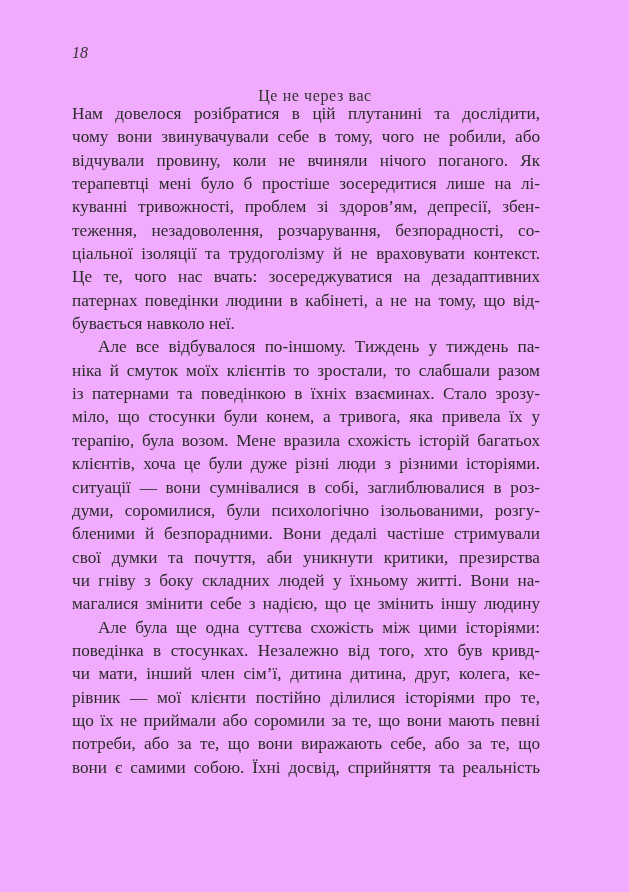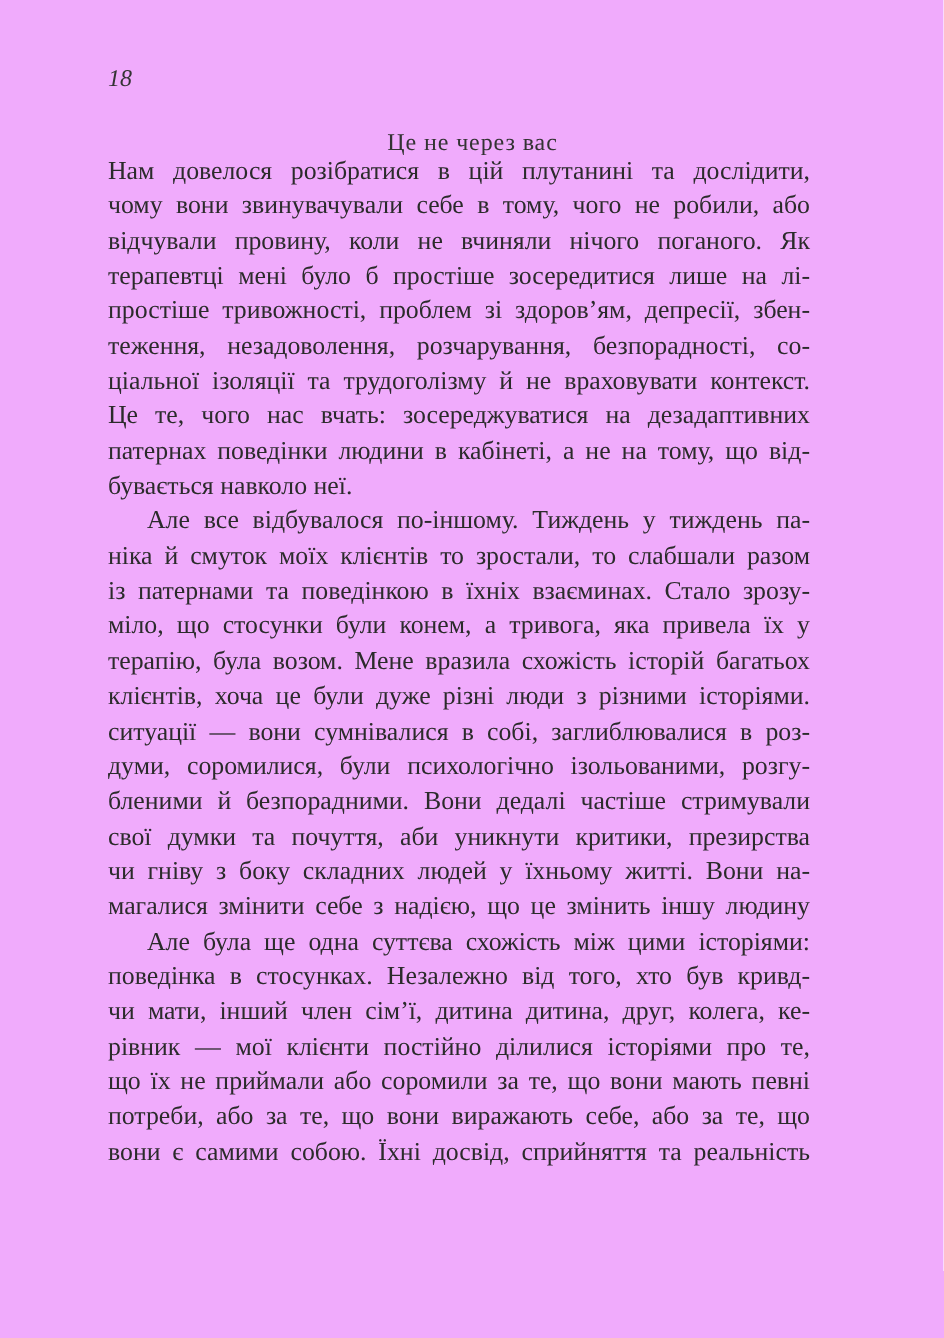--- a/index.html
+++ b/index.html
@@ -24,21 +24,21 @@
     <span class="page-number">18</span>
     <span class="running-title">Це не через вас</span>
   </div>
 
   <div class="body-text" id="body-text">
       <div>
         <span class="line">Нам довелося розібратися в цій плутанині та дослідити,</span>
         <span class="line">чому вони звинувачували себе в тому, чого не робили, або</span>
         <span class="line">відчували провину, коли не вчиняли нічого поганого. Як</span>
         <span class="line">терапевтці мені було б простіше зосередитися лише на лі-</span>
-        <span class="line">простіше тривожності, проблем зі здоров’ям, депресії, збен-</span>
+        <span class="line">куванні тривожності, проблем зі здоров’ям, депресії, збен-</span>
         <span class="line">теження, незадоволення, розчарування, безпорадності, со-</span>
         <span class="line">ціальної ізоляції та трудоголізму й не враховувати контекст.</span>
         <span class="line">Це те, чого нас вчать: зосереджуватися на дезадаптивних</span>
         <span class="line">патернах поведінки людини в кабінеті, а не на тому, що від-</span>
         <span class="line last">бувається навколо неї.</span>
       </div>
       <div>
         <span class="line indent">Але все відбувалося по-іншому. Тиждень у тиждень па-</span>
         <span class="line">ніка й смуток моїх клієнтів то зростали, то слабшали разом</span>
         <span class="line">із патернами та поведінкою в їхніх взаєминах. Стало зрозу-</span>

